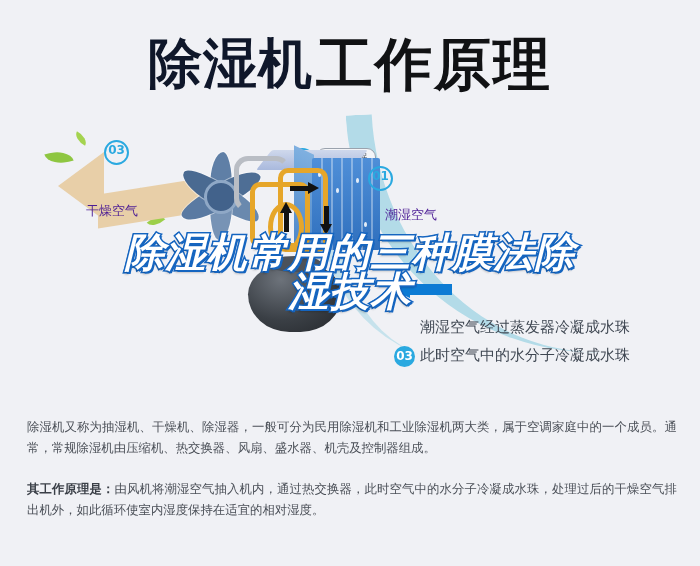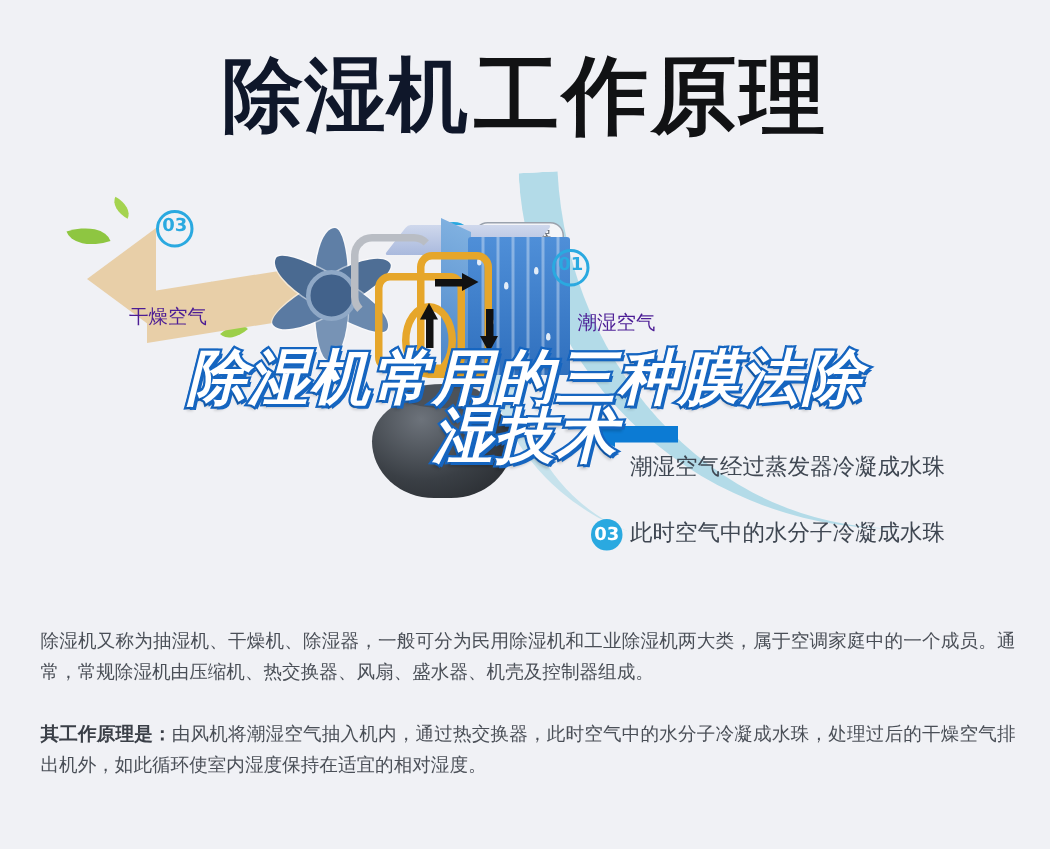--- a/index.html
+++ b/index.html
@@ -515,21 +515,21 @@
     </div>
 
     <div class="badge-o" style="left:368px; top:54px;">01</div>
     <div class="dlabel" style="left:385px; top:94px;">潮湿空气</div>
 
     <div class="compressor">
       <div class="cap"></div>
     </div>
 
 
-    <div class="caption" style="left:420px; top:190px;">潮湿空气经过蒸发器冷凝成水珠</div>
+    <div class="caption" style="left:420px; top:206px;">潮湿空气经过蒸发器冷凝成水珠</div>
     <div class="badge-f" style="left:394px; top:234px;">03</div>
     <div class="caption" style="left:420px; top:234px;">此时空气中的水分子冷凝成水珠</div>
 
   </div>
 
   <div id="watermark">
     <span class="wline l1">除湿机常用的三种膜法除</span>
     <span class="wline l2">湿技术</span>
   </div>
 

